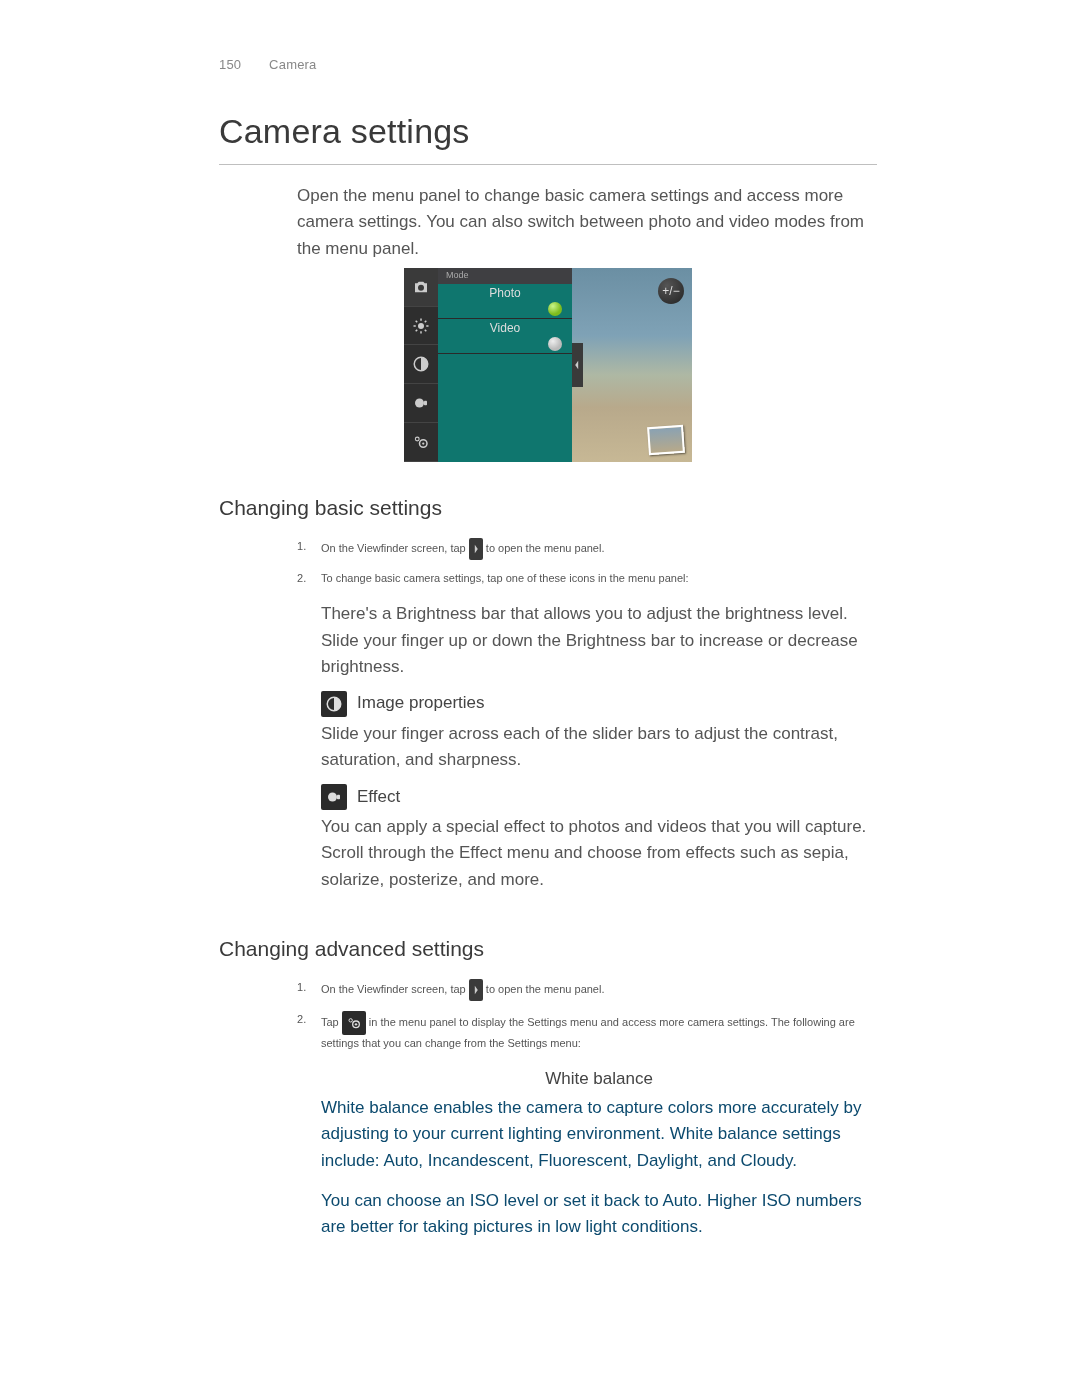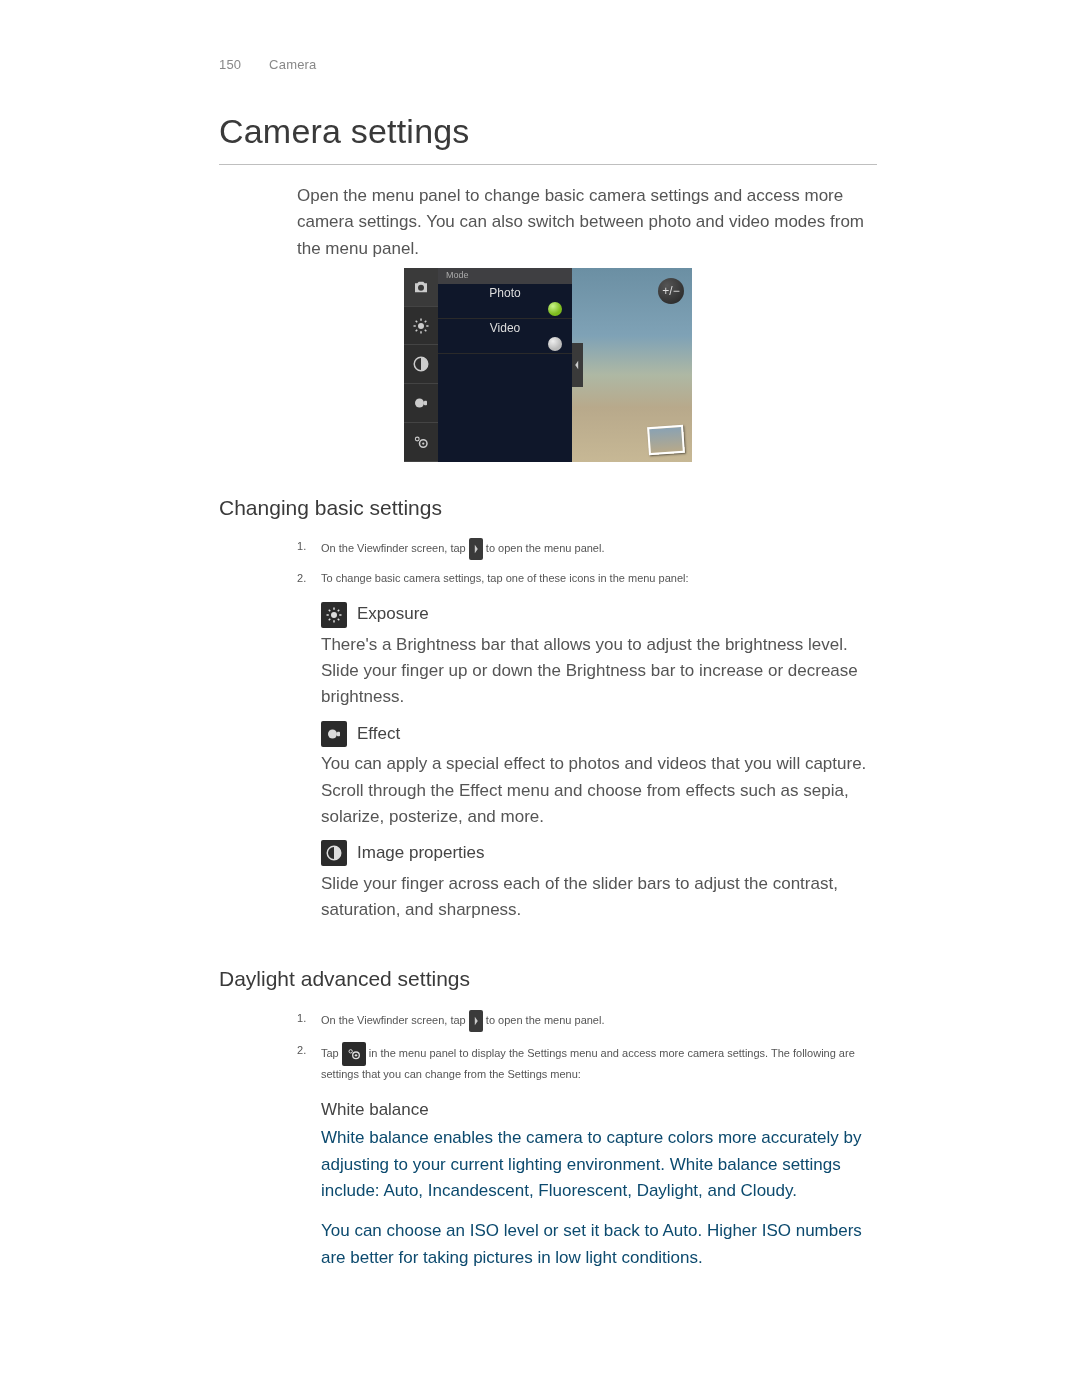--- a/index.html
+++ b/index.html
@@ -11,36 +11,36 @@
   .body-text{margin-left:78px;font-size:17px;color:#555;}
   .intro{margin-bottom:4px;}
   h2.subhead{font-size:21px;font-weight:400;color:#3a3a3a;margin:30px 0 14px 0;}
   ol.steps{margin:0 0 0 78px;padding:0;list-style:none;counter-reset:st;}
   ol.steps>li{position:relative;padding-left:24px;margin-bottom:10px;font-size:11px;color:#555;counter-increment:st;}
   ol.steps>li::before{content:counter(st)".";position:absolute;left:0;top:0;color:#555;}
   .indent-block{margin:14px 0 0 78px;}
   .feature{margin:0 0 0 24px;padding:0 0 10px 0;font-size:17px;color:#555;}
   .feat-head{display:flex;align-items:center;gap:10px;margin-bottom:4px;}
   .feat-label{color:#444;}
-  .adv-title{color:#444;margin:8px 0 2px 24px;font-size:17px;}
+  .adv-title{color:#444;margin:8px 0 2px 24px;font-size:17px;text-align:center;}
   .adv-desc{margin:0 0 14px 24px;font-size:17px;color:#0c4a6e;}
   .icon-box{display:inline-flex;width:26px;height:26px;background:#2b2b2b;border-radius:2px;align-items:center;justify-content:center;color:#eee;flex:none;}
   .icon-box svg{width:18px;height:18px;fill:#ddd;}
   .inline-chevron{display:inline-flex;width:14px;height:22px;background:#3a3a3a;align-items:center;justify-content:center;vertical-align:middle;border-radius:2px;}
   .inline-chevron svg{width:6px;height:12px;fill:#ccc;}
   .inline-gear{display:inline-flex;width:24px;height:24px;background:#2b2b2b;border-radius:2px;align-items:center;justify-content:center;vertical-align:middle;}
   .inline-gear svg{width:16px;height:16px;fill:#ddd;}
 
   
   .cam-shot{width:288px;height:194px;margin:6px auto 20px;display:flex;position:relative;box-shadow:0 0 0 1px #888 inset;}
   .cam-left{width:34px;background:#2e2e2e;display:flex;flex-direction:column;}
   .cam-left .ic{height:38px;display:flex;align-items:center;justify-content:center;border-bottom:1px solid #444;}
   .cam-left .ic.active{background:#3a3a3a;}
   .cam-left svg{width:18px;height:18px;fill:#ccc;}
-  .cam-mid{width:134px;background:#0f172a;position:relative;}
+  .cam-mid{width:134px;background:#0f766e;position:relative;}
   .mode-head{height:16px;font-size:9px;color:#aaa;padding-left:8px;display:flex;align-items:center;background:#3f3f42;}
   .mode-row{height:34px;display:flex;align-items:center;padding:0 10px;border-bottom:1px solid #2a2a2a;font-size:12px;color:#ddd;flex-direction:column;}
   .mode-row .dot{margin-left:auto;width:14px;height:14px;border-radius:50%;}
   .dot.green{background:radial-gradient(circle at 35% 30%,#c9f58a,#7dbb1d 60%);}
   .dot.grey{background:radial-gradient(circle at 35% 30%,#eee,#bbb 60%);}
   .cam-right{flex:1;position:relative;overflow:hidden;}
   .sky{position:absolute;inset:0;background:linear-gradient(#6b8fa3 0%,#7fa2b6 35%,#aeb8a4 55%,#b8a98b 72%,#c7b895 100%);}
   .ev-badge{position:absolute;top:10px;right:8px;width:26px;height:26px;border-radius:50%;background:radial-gradient(circle at 35% 30%,#555,#222);color:#ddd;font-size:12px;display:flex;align-items:center;justify-content:center;}
   .thumb{position:absolute;bottom:8px;right:8px;width:32px;height:24px;background:linear-gradient(#8aa2b3,#b7a98a);border:2px solid #fff;box-shadow:1px 1px 2px rgba(0,0,0,.5);transform:rotate(-4deg);}
   .chev-toggle{position:absolute;top:50%;left:-1px;transform:translateY(-50%);width:12px;height:44px;background:#3a3a3a;display:flex;align-items:center;justify-content:center;}
@@ -126,62 +126,51 @@
             <path d="M3 3l5 7-5 7z"></path>
           </svg>
         </span>
       <span> to open the menu panel.</span>
     </li>
     <li>To change basic camera settings, tap one of these icons in the menu panel:</li>
   </ol>
 
   <div class="indent-block">
     <div class="feature">
+      <div>There's a Brightness bar that allows you to adjust the brightness level. Slide your finger up or down the Brightness bar to increase or decrease brightness.</div>
+    </div>
+
+    <div class="feature">
       <div class="feat-head">
         <span class="icon-box">
             <svg viewBox="0 0 24 24">
-              <circle cx="12" cy="12" r="4"></circle>
-              <g stroke="#ddd" stroke-width="2">
-                <path d="M12 2v3M12 19v3M2 12h3M19 12h3M5 5l2 2M17 17l2 2M5 19l2-2M17 7l2-2"></path>
-              </g>
+              <circle cx="12" cy="12" r="9" fill="none" stroke="#ddd" stroke-width="2"></circle>
+              <path d="M12 3a9 9 0 010 18z"></path>
             </svg>
           </span>
-        <span class="feat-label">Exposure</span>
+        <span class="feat-label">Image properties</span>
       </div>
-      <div>There's a Brightness bar that allows you to adjust the brightness level. Slide your finger up or down the Brightness bar to increase or decrease brightness.</div>
+      <div>Slide your finger across each of the slider bars to adjust the contrast, saturation, and sharpness.</div>
     </div>
 
     <div class="feature">
       <div class="feat-head">
         <span class="icon-box">
             <svg viewBox="0 0 24 24">
               <circle cx="10" cy="12" r="6"></circle>
               <rect x="16" y="9" width="4" height="6" rx="1"></rect>
             </svg>
           </span>
         <span class="feat-label">Effect</span>
       </div>
       <div>You can apply a special effect to photos and videos that you will capture. Scroll through the Effect menu and choose from effects such as sepia, solarize, posterize, and more.</div>
     </div>
-
-    <div class="feature">
-      <div class="feat-head">
-        <span class="icon-box">
-            <svg viewBox="0 0 24 24">
-              <circle cx="12" cy="12" r="9" fill="none" stroke="#ddd" stroke-width="2"></circle>
-              <path d="M12 3a9 9 0 010 18z"></path>
-            </svg>
-          </span>
-        <span class="feat-label">Image properties</span>
-      </div>
-      <div>Slide your finger across each of the slider bars to adjust the contrast, saturation, and sharpness.</div>
-    </div>
   </div>
 
-  <h2 class="subhead">Daylight advanced settings</h2>
+  <h2 class="subhead">Changing advanced settings</h2>
   <ol class="steps">
     <li>
       <span>On the Viewfinder screen, tap </span>
       <span class="inline-chevron">
           <svg viewBox="0 0 10 20">
             <path d="M3 3l5 7-5 7z"></path>
           </svg>
         </span>
       <span> to open the menu panel.</span>
     </li>

